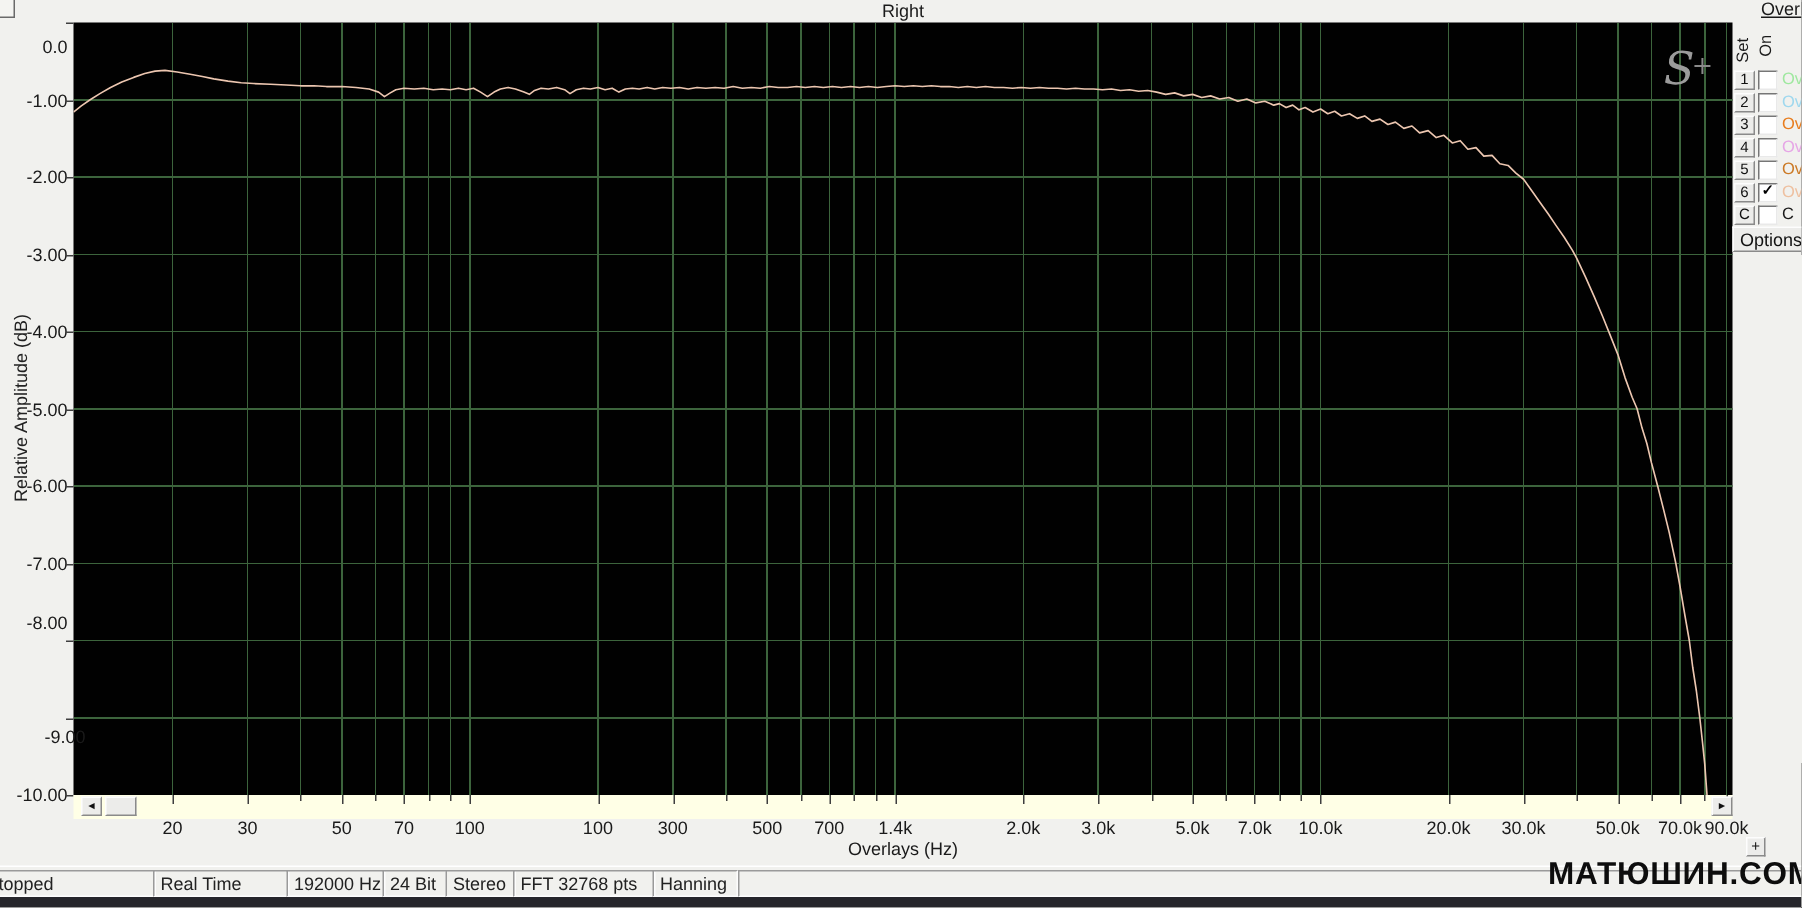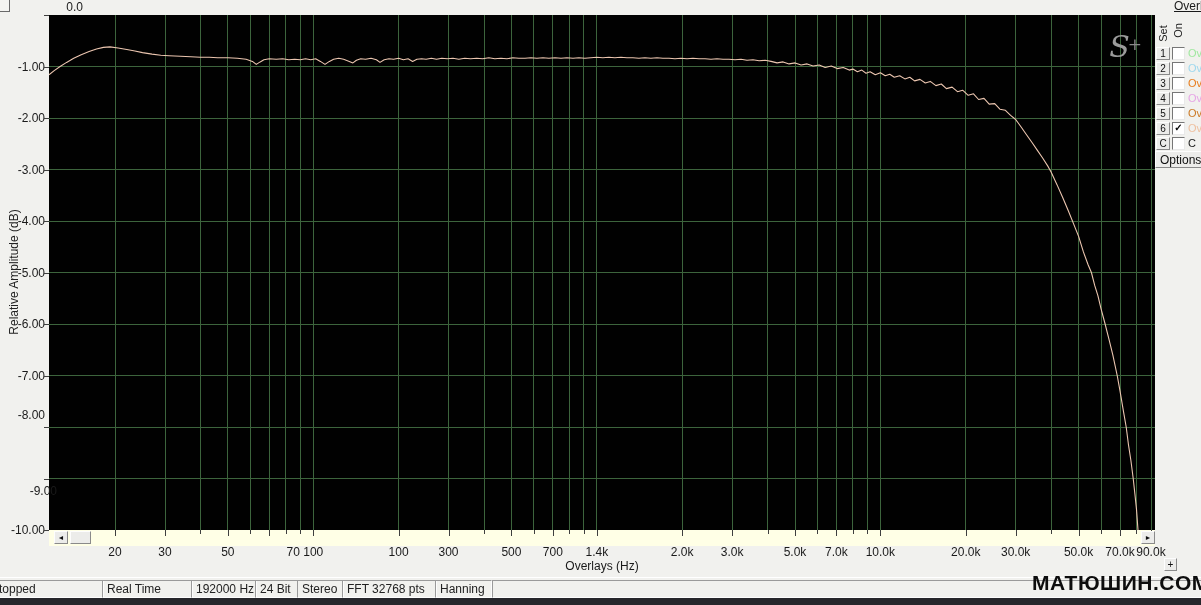--- a/index.html
+++ b/index.html
@@ -55,20 +55,21 @@
              letter-spacing:.5px;color:#0d0d0d;z-index:6;white-space:nowrap;}
   .bottomstrip{position:absolute;left:0;top:598px;width:1201px;height:7px;background:#26262b;}
 </style>
 </head>
 <body>
 
 <div class="screen">
 
   <div class="corner"></div>
 
+  <div class="ptitle">Right</div>
 
   <div class="plot">
     <svg id="chart-svg" width="1106" height="515">
         <line x1="66.0" y1="0" x2="66.0" y2="515" stroke="#3c643c" stroke-width="1" shape-rendering="crispEdges"></line>
         <line x1="116.0" y1="0" x2="116.0" y2="515" stroke="#3c643c" stroke-width="1" shape-rendering="crispEdges"></line>
         <line x1="151.4" y1="0" x2="151.4" y2="515" stroke="#3c643c" stroke-width="1" shape-rendering="crispEdges"></line>
         <line x1="178.9" y1="0" x2="178.9" y2="515" stroke="#3c643c" stroke-width="1" shape-rendering="crispEdges"></line>
         <line x1="201.3" y1="0" x2="201.3" y2="515" stroke="#3c643c" stroke-width="1" shape-rendering="crispEdges"></line>
         <line x1="220.3" y1="0" x2="220.3" y2="515" stroke="#3c643c" stroke-width="1" shape-rendering="crispEdges"></line>
         <line x1="236.8" y1="0" x2="236.8" y2="515" stroke="#3c643c" stroke-width="1" shape-rendering="crispEdges"></line>
@@ -109,21 +110,21 @@
         <line x1="0" y1="360.5" x2="1106" y2="360.5" stroke="#3c643c" stroke-width="1" shape-rendering="crispEdges"></line>
         <line x1="0" y1="412.0" x2="1106" y2="412.0" stroke="#3c643c" stroke-width="1" shape-rendering="crispEdges"></line>
         <line x1="0" y1="463.5" x2="1106" y2="463.5" stroke="#3c643c" stroke-width="1" shape-rendering="crispEdges"></line>
         <polyline points="0.0,59.7 5.2,55.6 11.1,51.5 17.6,47.4 24.7,43.3 32.2,39.7 40.1,36.6 47.5,34.0 54.4,32.4 61.0,31.9 69.1,33.0 77.8,34.5 85.9,36.0 93.5,37.6 103.0,39.1 111.8,40.2 120.0,40.7 131.4,41.2 141.8,41.7 151.4,42.2 160.3,42.2 168.6,42.7 178.9,42.7 188.3,43.3 197.1,44.3 203.4,46.4 207.3,49.4 211.2,46.9 214.9,44.8 220.3,43.8 227.2,44.3 233.6,43.8 239.8,44.8 245.7,44.3 251.3,44.8 256.6,43.8 261.7,44.8 266.7,43.8 271.4,46.4 276.0,49.4 280.4,46.4 284.6,44.3 289.7,43.3 294.6,44.3 300.3,46.4 303.9,47.9 307.4,45.3 311.7,43.8 316.6,44.3 322.1,43.3 327.4,44.8 331.0,47.4 335.2,44.8 340.0,43.8 344.6,44.3 349.6,43.3 354.4,44.8 359.1,43.8 363.6,46.4 367.9,44.3 372.6,43.8 377.1,44.3 382.4,43.3 387.5,44.3 392.8,43.3 398.3,43.8 404.0,43.3 409.8,44.3 415.7,43.3 421.6,43.8 427.7,43.3 433.7,43.8 439.8,42.7 445.9,43.8 451.9,43.3 457.9,43.8 463.9,42.7 469.8,43.3 476.0,43.3 482.0,42.7 487.9,43.3 494.0,42.7 499.9,43.3 506.0,42.7 512.0,43.3 518.0,42.7 524.0,43.3 529.9,42.7 535.9,43.3 541.9,42.7 547.8,42.2 553.8,42.7 559.9,42.2 565.9,42.7 571.9,42.2 577.9,42.7 583.9,42.7 589.9,43.3 595.9,42.7 601.9,43.3 608.0,42.7 613.9,43.3 620.0,43.3 626.0,43.8 632.0,43.3 638.0,43.8 644.0,43.3 650.0,43.8 656.0,43.8 662.0,44.3 668.0,43.8 674.0,44.3 680.0,44.3 686.0,44.8 692.0,44.3 698.0,45.3 704.0,44.8 710.1,45.8 716.1,45.3 722.1,46.4 728.1,47.9 734.1,46.9 740.1,48.9 746.1,47.9 752.1,50.0 758.1,48.9 764.1,51.0 770.2,50.0 776.2,52.5 782.2,51.0 788.2,53.6 794.2,52.5 800.2,55.1 803.9,54.1 808.4,56.7 812.8,55.1 817.0,58.2 821.1,56.7 826.3,59.7 831.4,57.7 836.2,60.8 840.8,59.2 845.3,62.3 850.7,60.8 855.9,63.9 860.8,62.3 865.6,65.9 871.0,64.4 876.3,68.0 881.3,66.4 886.9,70.6 892.3,69.0 897.4,73.6 903.1,72.1 908.5,76.7 913.6,75.2 919.2,80.3 924.5,78.8 929.6,84.5 935.0,83.4 940.2,89.1 945.7,88.6 950.9,94.2 956.4,95.3 961.6,100.4 966.7,104.5 972.3,112.3 977.7,120.0 983.2,127.7 988.4,135.4 993.8,143.2 999.3,151.9 1002.1,157.1 1008.1,169.9 1013.8,182.8 1019.3,195.7 1024.5,208.6 1029.6,221.4 1034.4,236.9 1039.1,249.8 1042.4,257.5 1045.7,270.4 1048.9,280.7 1052.0,293.6 1056.1,309.0 1060.0,324.4 1063.8,339.9 1068.2,360.5 1071.0,375.9 1074.5,396.6 1077.2,412.0 1079.5,430.0 1081.9,445.5 1084.2,463.5 1085.9,479.0 1087.5,494.4 1089.0,515.0" fill="none" stroke="#ecc6b0" stroke-width="1.1" stroke-linejoin="round"></polyline>
       </svg>
     <div class="logo"><span class="logo-s">S</span><span class="logo-plus">+</span></div>
   </div>
 
   <div class="ylabel-rot">Relative Amplitude (dB)</div>
   <div id="yaxis">
-      <div class="ylab" style="top: 0; padding-left: 38px;">0.0</div>
+      <div class="ylab" style="top: 24px;">0.0</div>
       <div class="ytick" style="top: 15px;"></div>
       <div class="ylab" style="top: 59.5px;">-1.00</div>
       <div class="ytick" style="top: 66.5px;"></div>
       <div class="ylab" style="top: 111px;">-2.00</div>
       <div class="ytick" style="top: 118px;"></div>
       <div class="ylab" style="top: 162.5px;">-3.00</div>
       <div class="ytick" style="top: 169.5px;"></div>
       <div class="ylab" style="top: 214px;">-4.00</div>
       <div class="ytick" style="top: 221px;"></div>
       <div class="ylab" style="top: 265.5px;">-5.00</div>
@@ -180,21 +181,21 @@
       </div>
     <button class="btn3d sbtn left"><span>◄</span></button>
     <div class="btn3d sthumb"></div>
     <button class="btn3d sbtn right"><span>►</span></button>
   </div>
 
   <div id="xlabels">
       <div class="xlab" style="left: 115.027px;">20</div>
       <div class="xlab" style="left: 164.961px;">30</div>
       <div class="xlab" style="left: 227.87px;">50</div>
-      <div class="xlab" style="left: 269.308px; margin-left: 24px;">70</div>
+      <div class="xlab" style="left: 269.308px;">70</div>
       <div class="xlab" style="left: 313.233px;">100</div>
       <div class="xlab" style="left: 398.595px;">100</div>
       <div class="xlab" style="left: 448.529px;">300</div>
       <div class="xlab" style="left: 511.438px;">500</div>
       <div class="xlab" style="left: 552.876px;">700</div>
       <div class="xlab" style="left: 596.801px;">1.4k</div>
       <div class="xlab" style="left: 682.163px;">2.0k</div>
       <div class="xlab" style="left: 732.097px;">3.0k</div>
       <div class="xlab" style="left: 795.007px;">5.0k</div>
       <div class="xlab" style="left: 836.444px;">7.0k</div>

